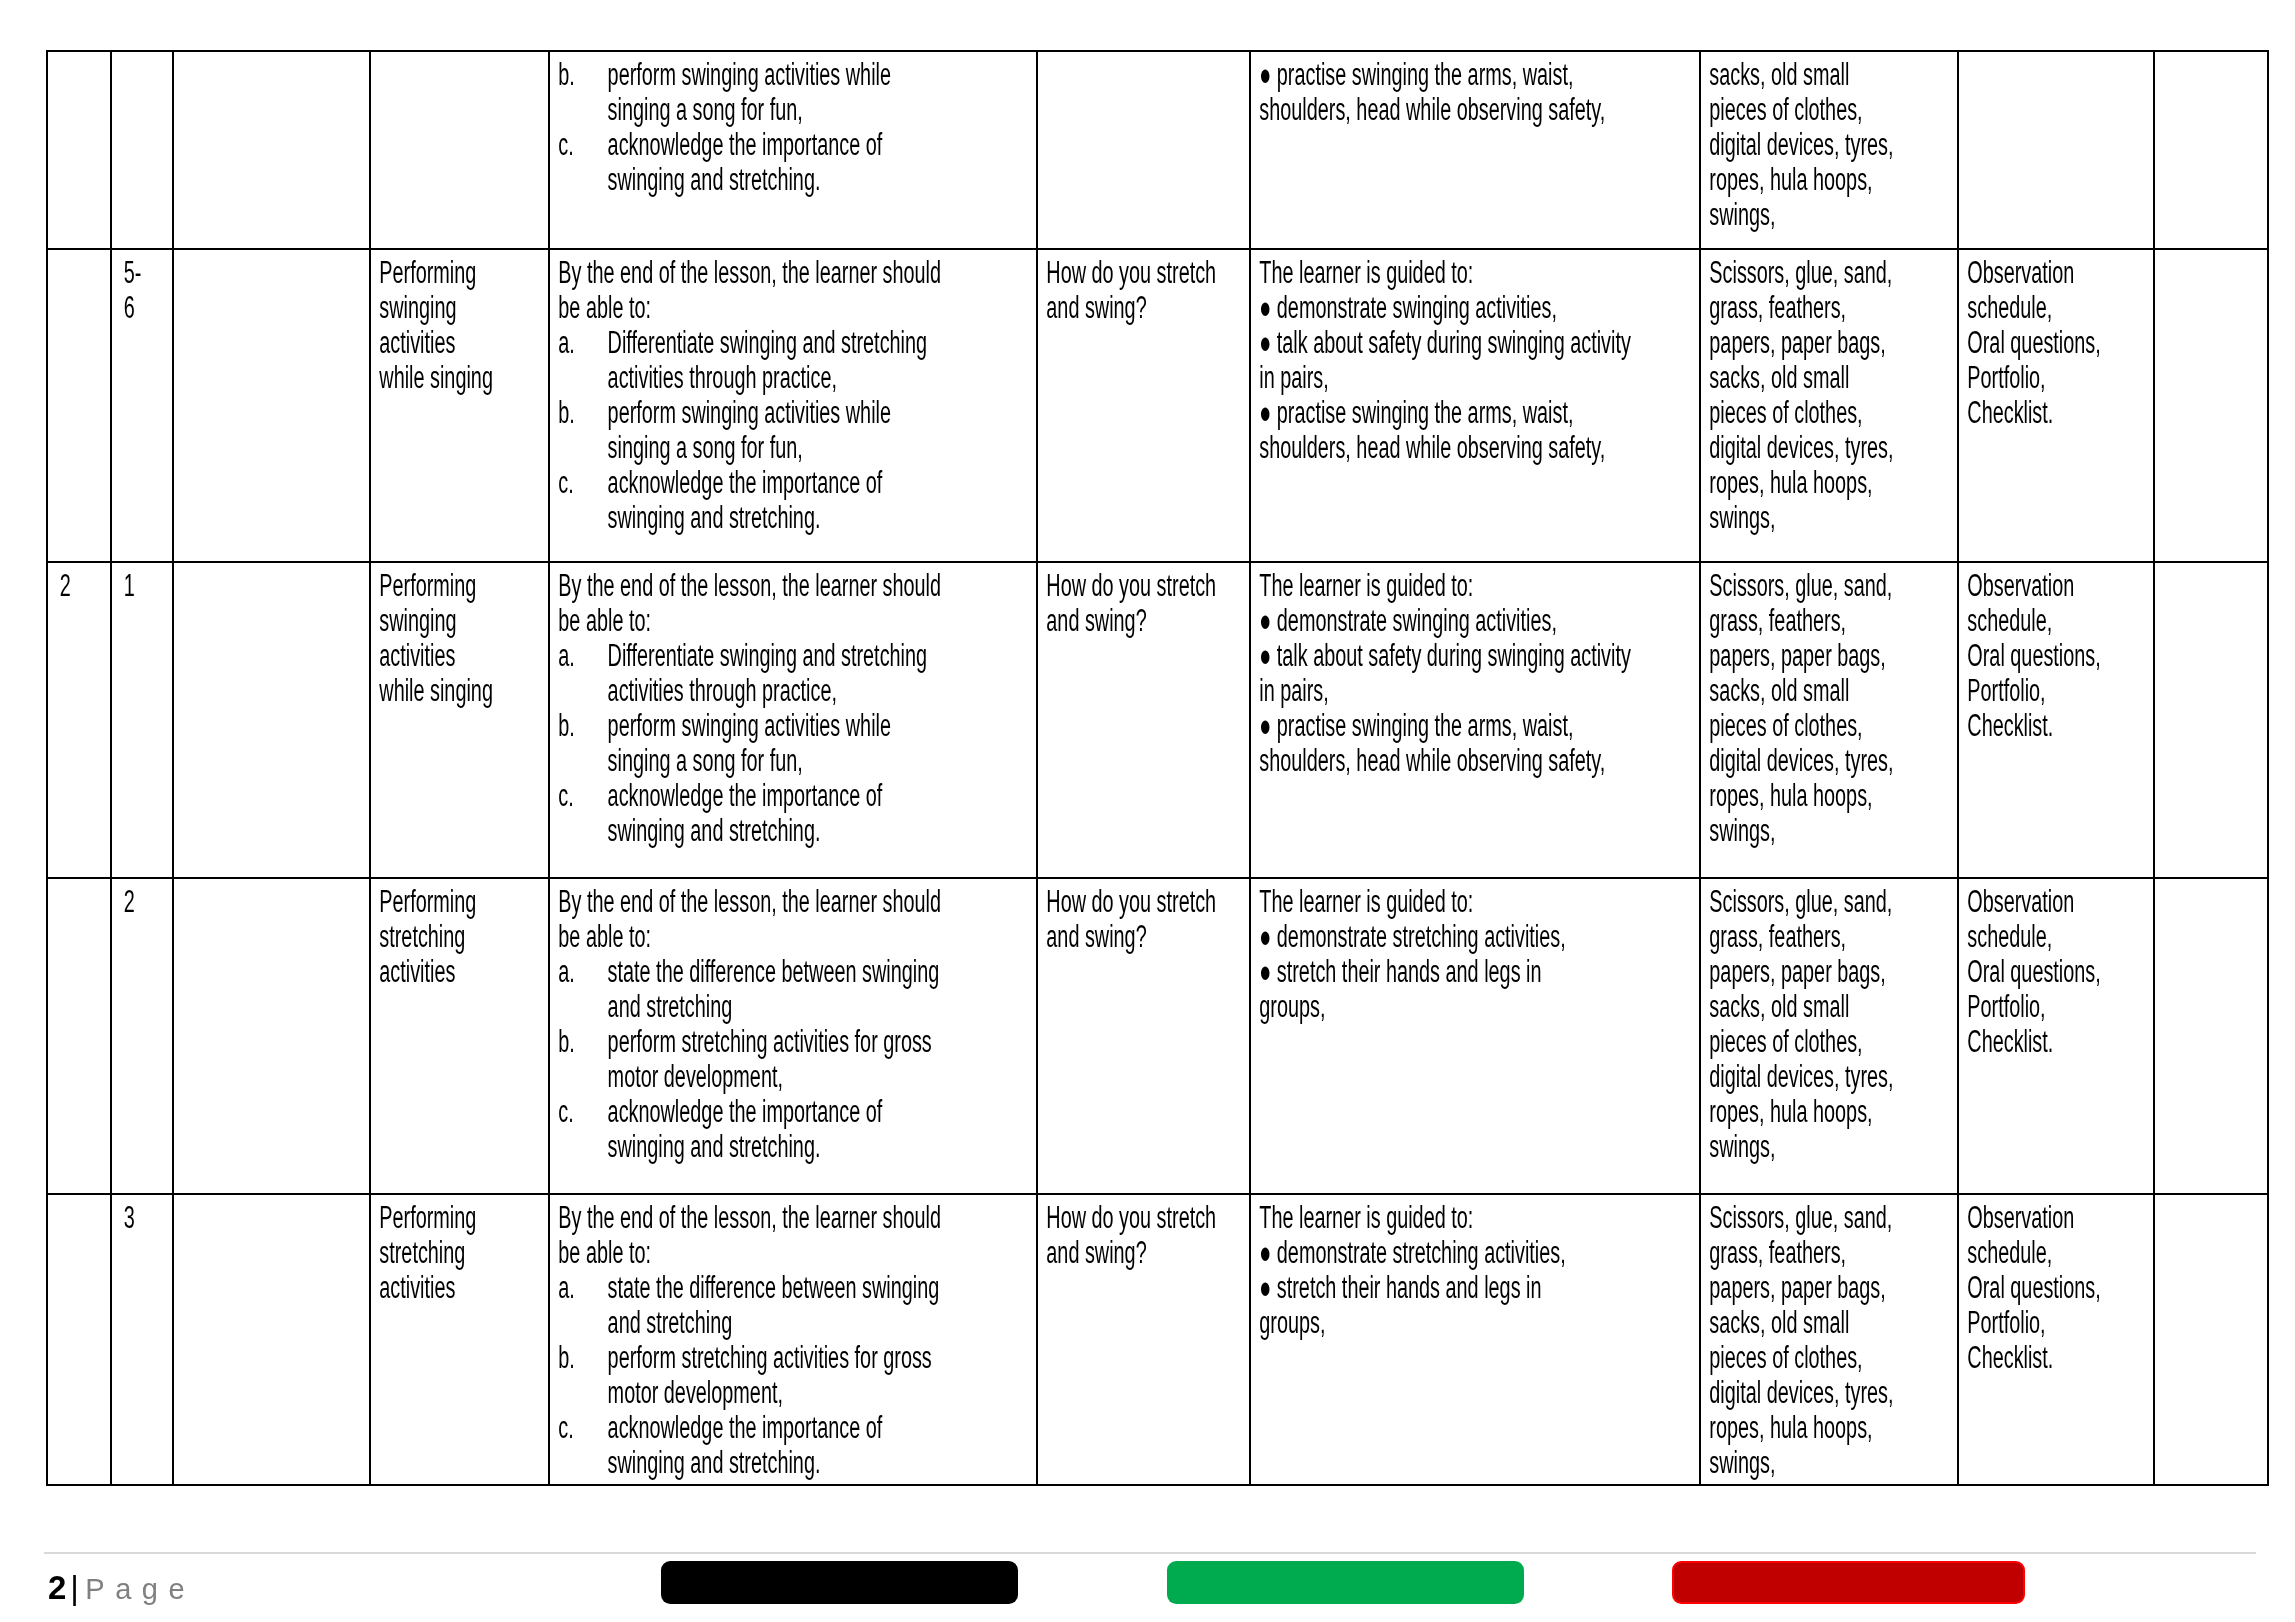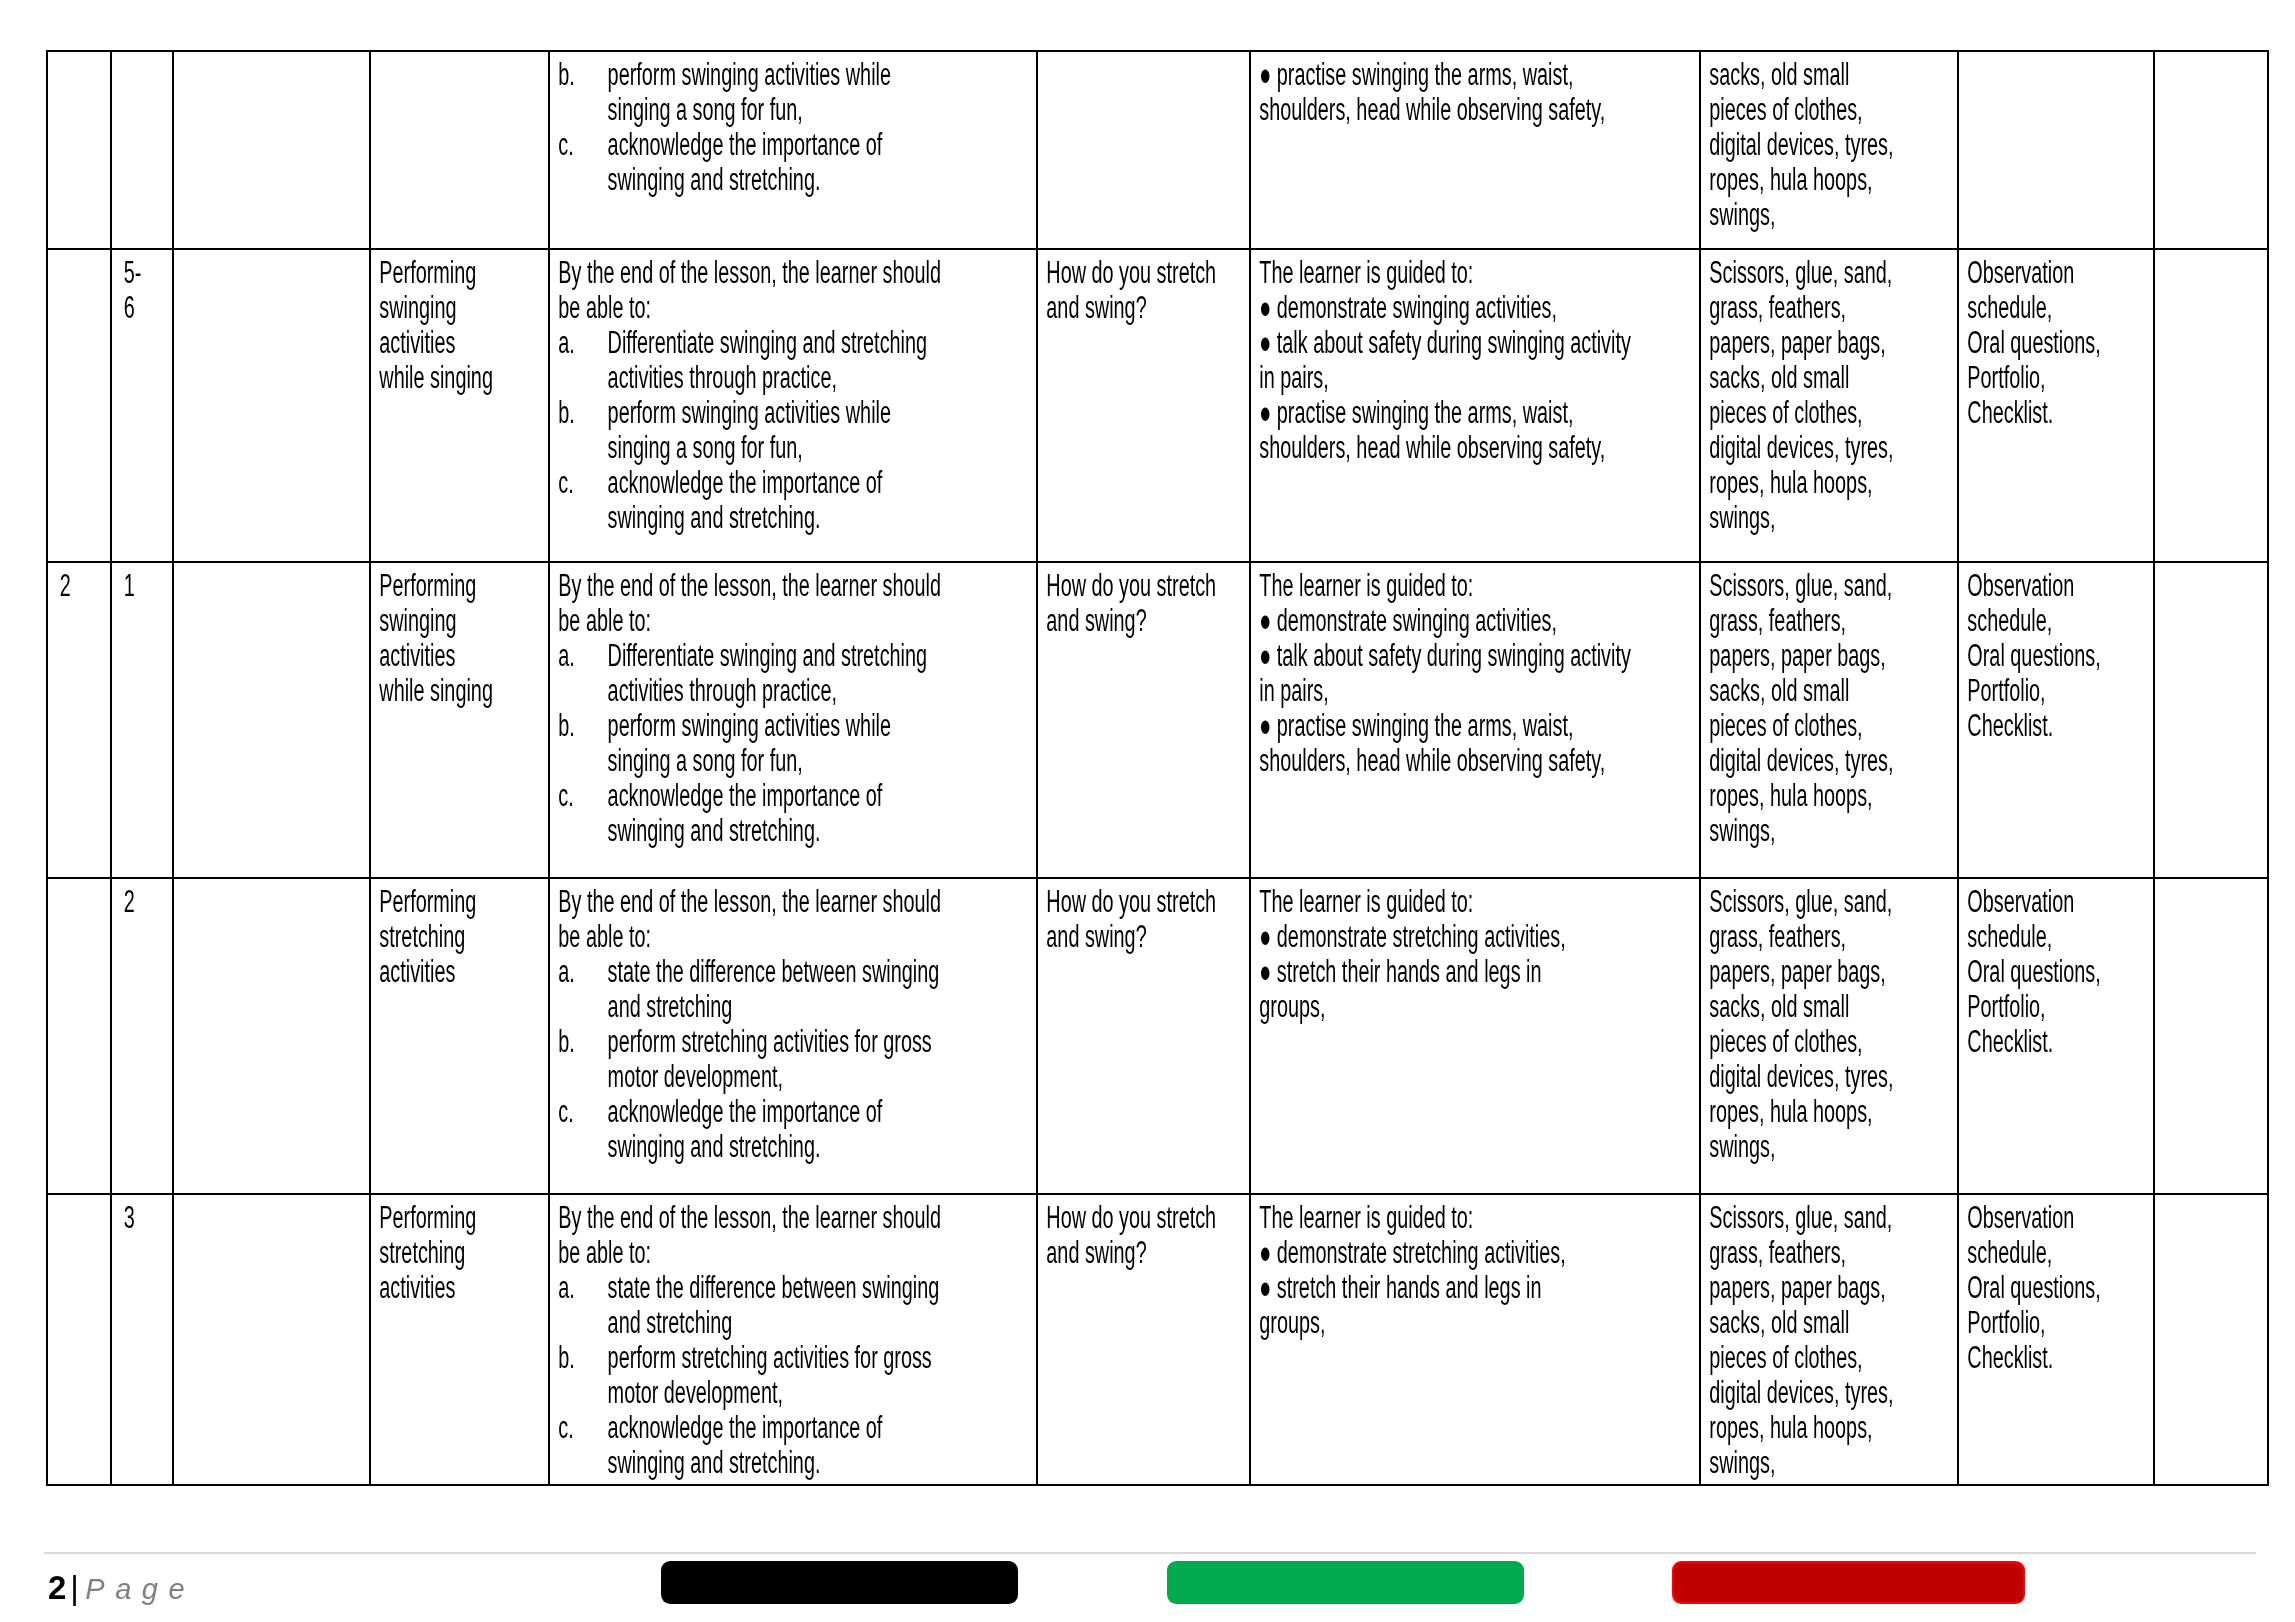--- a/index.html
+++ b/index.html
@@ -23,21 +23,21 @@
   .pre { white-space:pre-line; }
   .obj-item { position:relative; padding-left:77px; }
   .obj-label { position:absolute; left:0; top:0; }
   .num { padding-left:18.3px; }
 
   
   .footer-rule { position:absolute; left:44px; top:1552px; width:2212px; height:2px; background:#d9d9d9; }
   .footer-text { position:absolute; left:48px; top:1569px; font-size:33px; line-height:37px; }
   .page-num { font-weight:bold; color:#000000; }
   .page-div { font-weight:normal; color:#000000; padding:0 6.5px 0 3.9px; }
-  .page-word { color:#808080; letter-spacing:10.5px; font-size:29px;font-style:italic; }
+  .page-word { color:#808080; letter-spacing:10.5px; font-size:29px; }
   .bar { position:absolute; top:1561px; height:43px; border-radius:9.2px; box-sizing:border-box; }
   .bar-black { left:661px; width:357px; }
   .bar-green { left:1167px; width:357px; }
   .bar-red   { left:1672px; width:353px; }
 </style>
 </head>
 <body>
 
 <div class="page">
 

